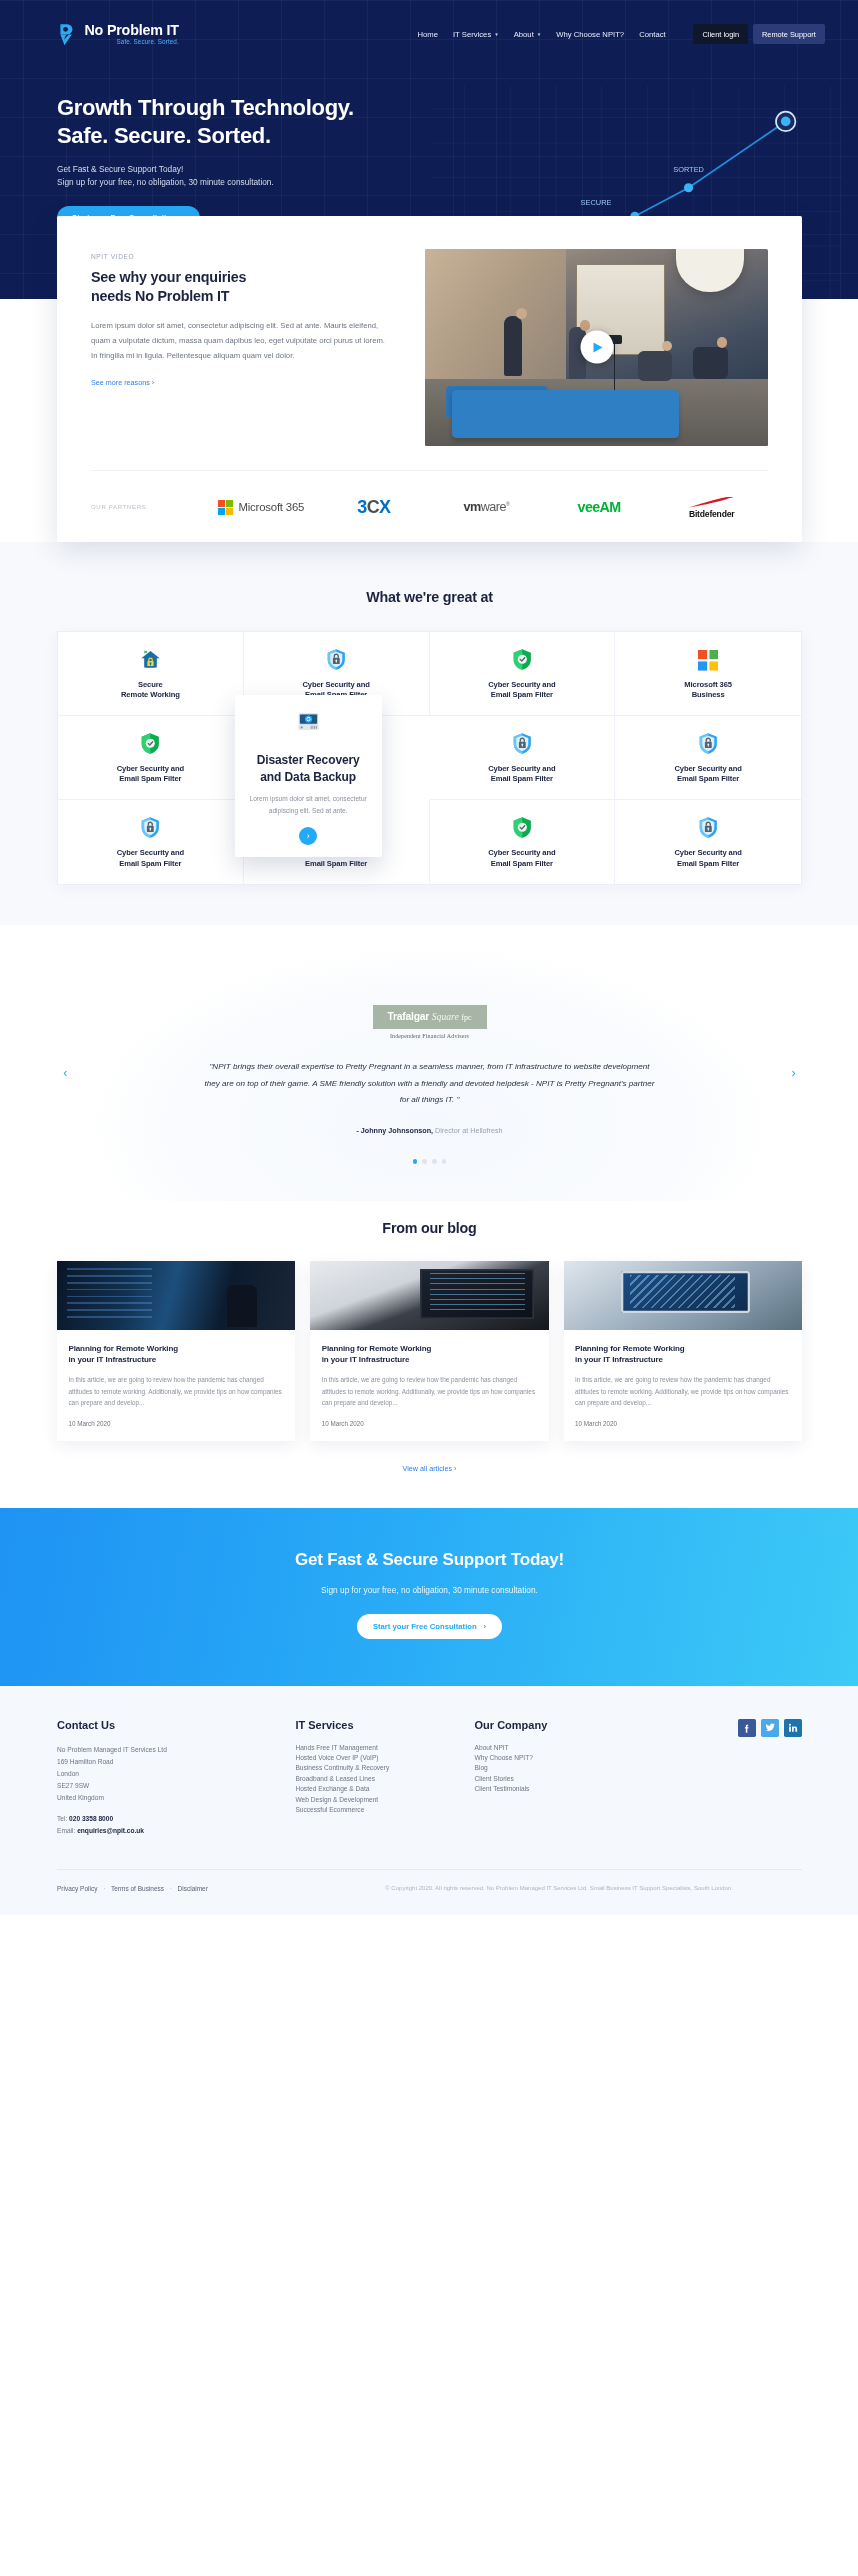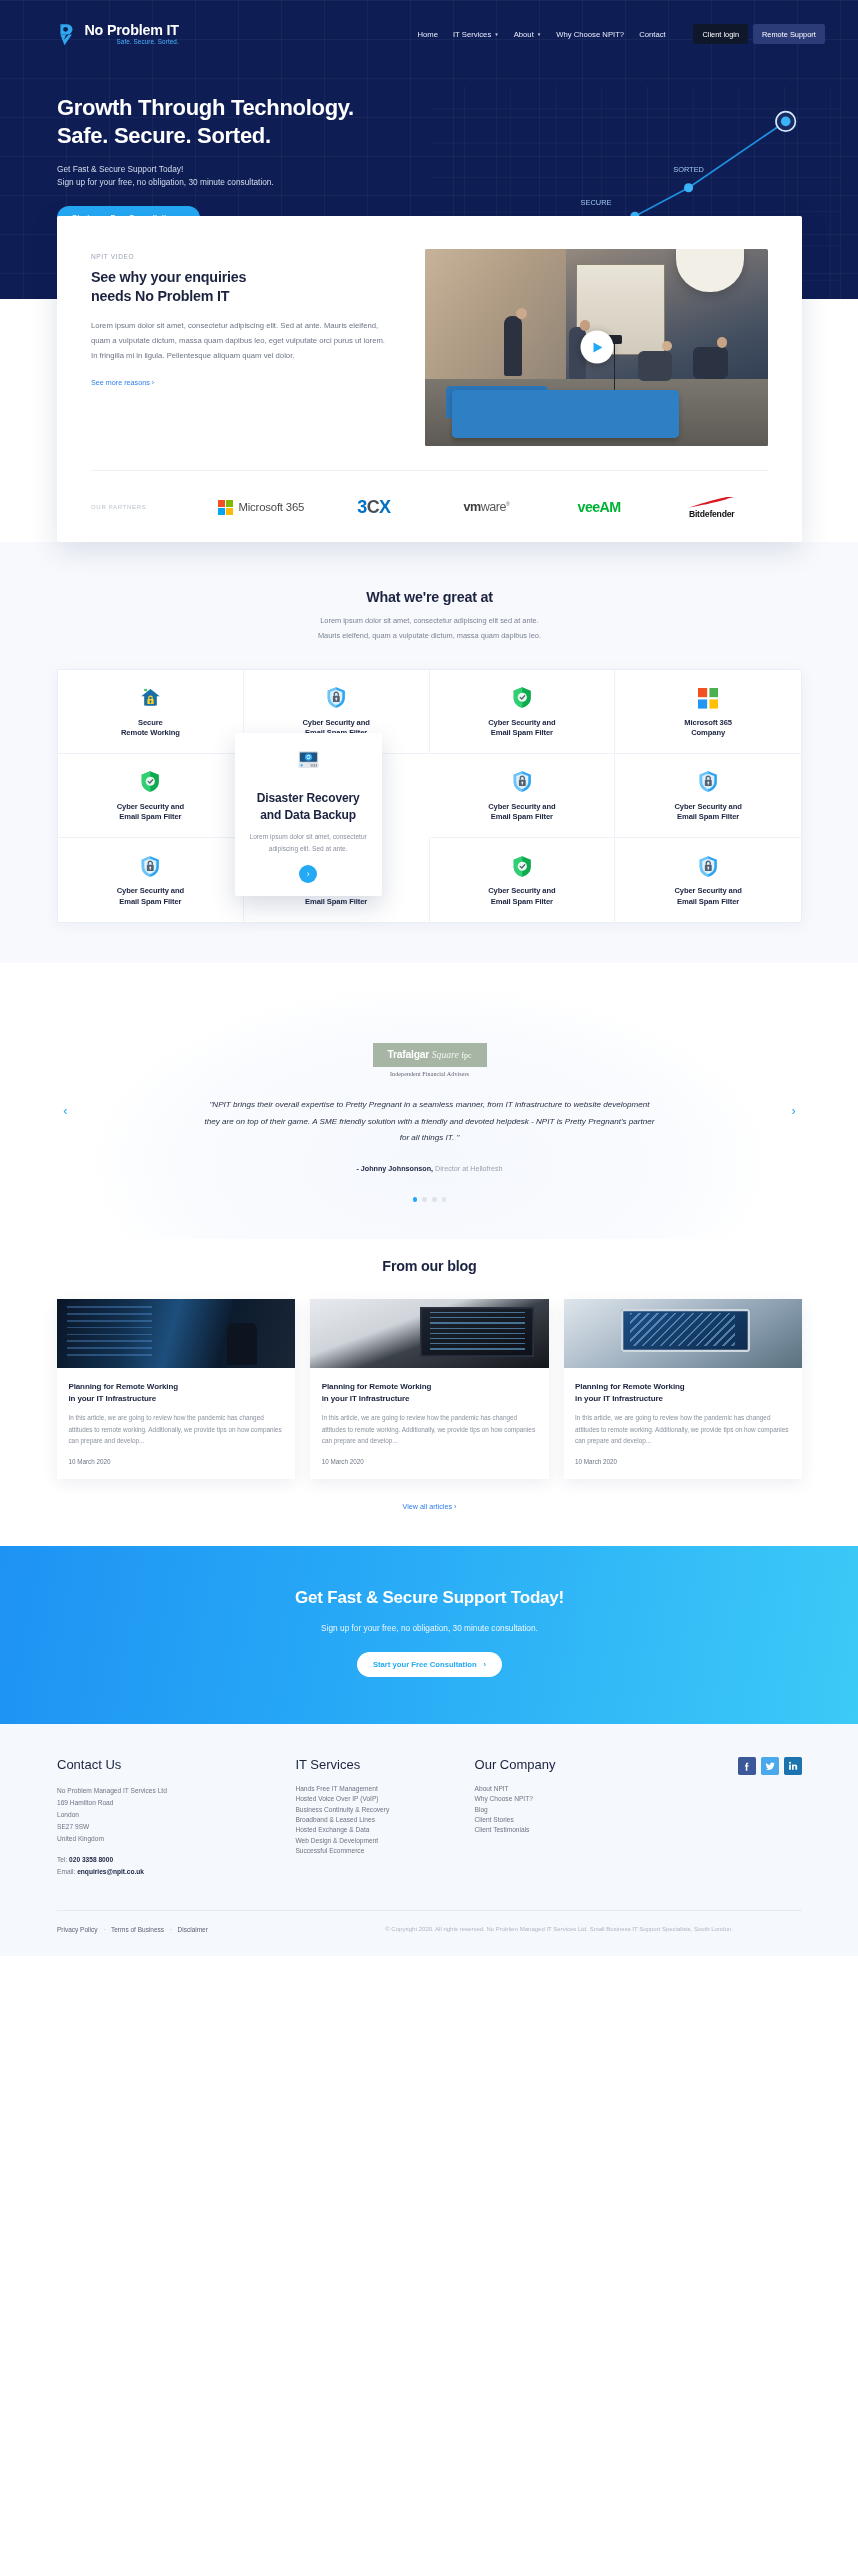--- a/index.html
+++ b/index.html
@@ -307,21 +307,21 @@
     display: inline-flex; align-items: center; gap: 6.9px;
     margin-top: 19.5px; background: #fff; color: #24a9f5;
     font-size: 7.7px; font-weight: 700; padding: 8px 16px;
     border-radius: 12.6px; text-decoration: none; cursor: pointer; border: 0;
     font-family: inherit;
   }
 
   
   .footer { background: #f5f8fc; padding: 33px 57px 0; }
   .fgrid { display: grid; grid-template-columns: 1.5fr 1.1fr 1.1fr 1fr; gap: 16px; }
-  .fh { font-size: 13px; font-weight: 400; color: #1b2340; }
+  .fh { font-size: 11px; font-weight: 700; color: #1b2340; }
   .faddr { color: #6e7585; font-size: 6.6px; line-height: 1.82; margin-top: 12.6px; }
   .fcontact { color: #6e7585; font-size: 6.6px; line-height: 1.82; margin-top: 9.2px; }
   .fcontact b { color: #1b2340; font-weight: 700; }
   .flinks { margin-top: 12.6px; display: flex; flex-direction: column; gap: 3.4px; }
   .flink { color: #6e7585; font-size: 6.6px; text-decoration: none; cursor: pointer; }
   .fsocial { display: flex; gap: 5.2px; justify-content: flex-end; }
   .sbtn {
     width: 18px; height: 18px; border-radius: 1.7px; display:flex;
     align-items:center; justify-content:center; cursor: pointer;
   }
@@ -491,24 +491,20 @@
             </svg>
             <span class="pbd-text">Bitdefender</span>
           </span>
         </div>
       </div>
     </div>
   </div>
 
   <section class="great">
     <h2 class="sec-title">What we're great at</h2>
-    <p class="sec-sub">
-      <span>Lorem ipsum dolor sit amet, consectetur adipiscing elit sed at ante.</span><br>
-      <span>Mauris eleifend, quam a vulputate dictum, massa quam dapibus leo.</span>
-    </p>
 
     <div class="cards-wrap">
       <div class="cards">
 
         <div class="card">
           <span class="card-icon">
             <svg width="23" height="23" viewBox="0 0 40 40">
               <path d="M20 5 4 18h5v16h22V18h5z" fill="#1a6ea8"></path>
               <rect x="12" y="20" width="16" height="14" fill="#1a6ea8"></rect>
               <rect x="14.5" y="22.5" width="11" height="9" rx="1.5" fill="#ffd21f"></rect>
@@ -561,21 +557,21 @@
           <span class="card-icon">
             <svg width="20.6" height="20.6" viewBox="0 0 36 36">
               <rect x="0" y="0" width="16" height="16" fill="#f25022"></rect>
               <rect x="20" y="0" width="16" height="16" fill="#4caf50"></rect>
               <rect x="0" y="20" width="16" height="16" fill="#2196f3"></rect>
               <rect x="20" y="20" width="16" height="16" fill="#ffc107"></rect>
             </svg>
           </span>
           <div class="card-label">
             <span>Microsoft 365</span><br>
-            <span>Company</span>
+            <span>Business</span>
           </div>
         </div>
 
         <div class="card">
           <span class="card-icon">
             <svg width="20.6" height="23" viewBox="0 0 36 40">
               <path d="M18 2 3 8v13c0 9 7 15 15 17 8-2 15-8 15-17V8z" fill="#0faa50"></path>
               <path d="M18 2 3 8v13c0 9 7 15 15 17z" fill="#2fd071"></path>
               <circle cx="18" cy="19.5" r="8" fill="#e9f7ef"></circle>
               <path d="M14.3 19.8l2.8 2.8 5-5.6" fill="none" stroke="#58636e" stroke-width="2.4" stroke-linecap="round" stroke-linejoin="round"></path>

